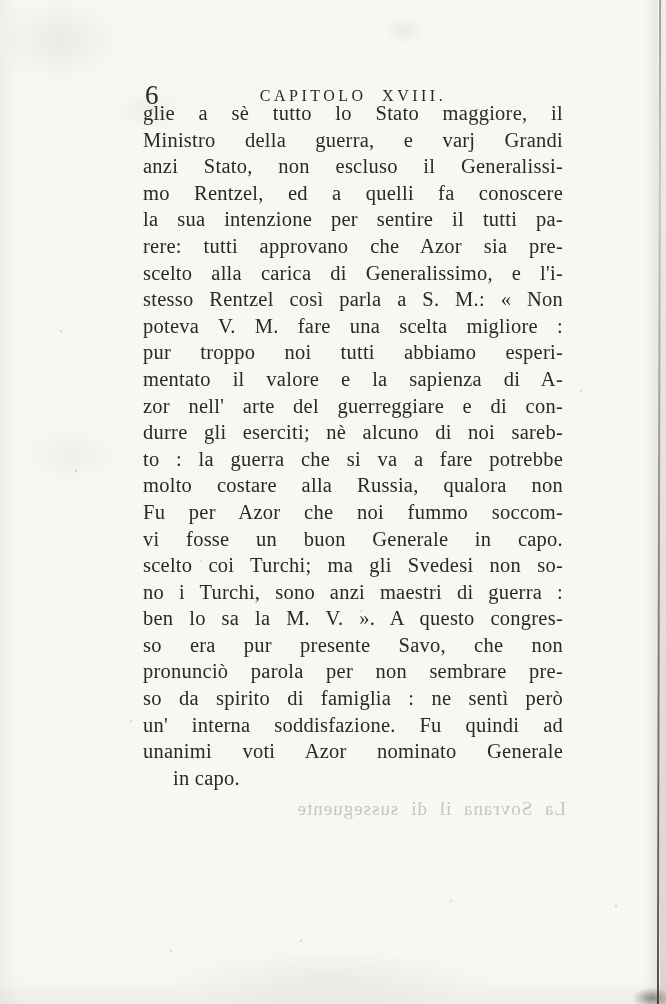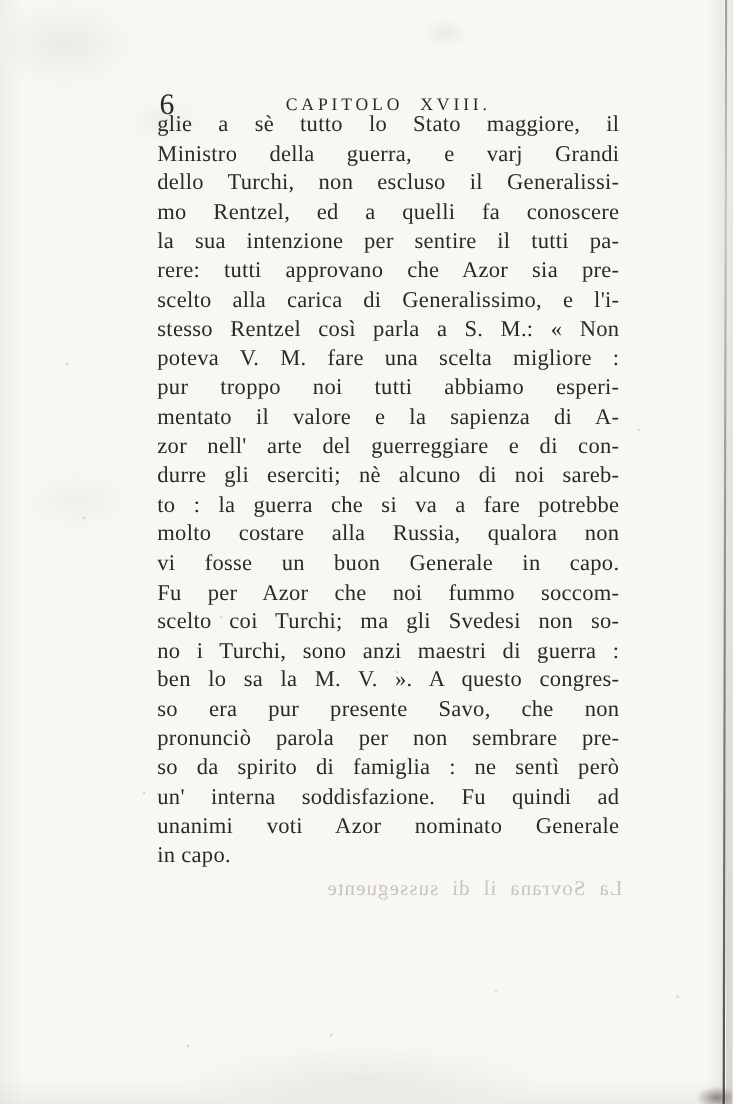--- a/index.html
+++ b/index.html
@@ -56,20 +56,21 @@
   .body-text .line {
     font-size: 20.5px;
     line-height: 26.6px;
     letter-spacing: 0.25px;
     text-align: justify;
     text-align-last: justify;
     white-space: normal;
   }
   .body-text .line:last-child {
     text-align-last: left;
+    margin-left: 30px;
   }
 
   .show-through {
     position: absolute;
     left: 248px;
     top: 798px;
     width: 318px;
     transform: scaleX(-1);
     font-size: 19px;
     letter-spacing: 1px;
@@ -139,35 +140,35 @@
 
 <div class="scan-page" style="--paper: #f8f7f3; --ink: #2a2924; --show-through: #c7c5bd; --fold: #5f5a50;">
 
   <div class="page-number">6</div>
 
   <div class="chapter-title">CAPITOLO XVIII.</div>
 
   <div class="body-text">
       <div class="line">glie a sè tutto lo Stato maggiore, il</div>
       <div class="line">Ministro della guerra, e varj Grandi</div>
-      <div class="line">dello Turchi, non escluso il Generalissi-</div>
+      <div class="line">anzi Stato, non escluso il Generalissi-</div>
       <div class="line">mo Rentzel, ed a quelli fa conoscere</div>
       <div class="line">la sua intenzione per sentire il tutti pa-</div>
       <div class="line">rere: tutti approvano che Azor sia pre-</div>
       <div class="line">scelto alla carica di Generalissimo, e l'i-</div>
       <div class="line">stesso Rentzel così parla a S. M.: « Non</div>
       <div class="line">poteva V. M. fare una scelta migliore :</div>
       <div class="line">pur troppo noi tutti abbiamo esperi-</div>
       <div class="line">mentato il valore e la sapienza di A-</div>
       <div class="line">zor nell' arte del guerreggiare e di con-</div>
       <div class="line">durre gli eserciti; nè alcuno di noi sareb-</div>
       <div class="line">to : la guerra che si va a fare potrebbe</div>
       <div class="line">molto costare alla Russia, qualora non</div>
+      <div class="line">Fu per Azor che noi fummo soccom-</div>
       <div class="line">vi fosse un buon Generale in capo.</div>
-      <div class="line">Fu per Azor che noi fummo soccom-</div>
       <div class="line">scelto coi Turchi; ma gli Svedesi non so-</div>
       <div class="line">no i Turchi, sono anzi maestri di guerra :</div>
       <div class="line">ben lo sa la M. V. ». A questo congres-</div>
       <div class="line">so era pur presente Savo, che non</div>
       <div class="line">pronunciò parola per non sembrare pre-</div>
       <div class="line">so da spirito di famiglia : ne sentì però</div>
       <div class="line">un' interna soddisfazione. Fu quindi ad</div>
       <div class="line">unanimi voti Azor nominato Generale</div>
       <div class="line">in capo.</div>
     </div>

